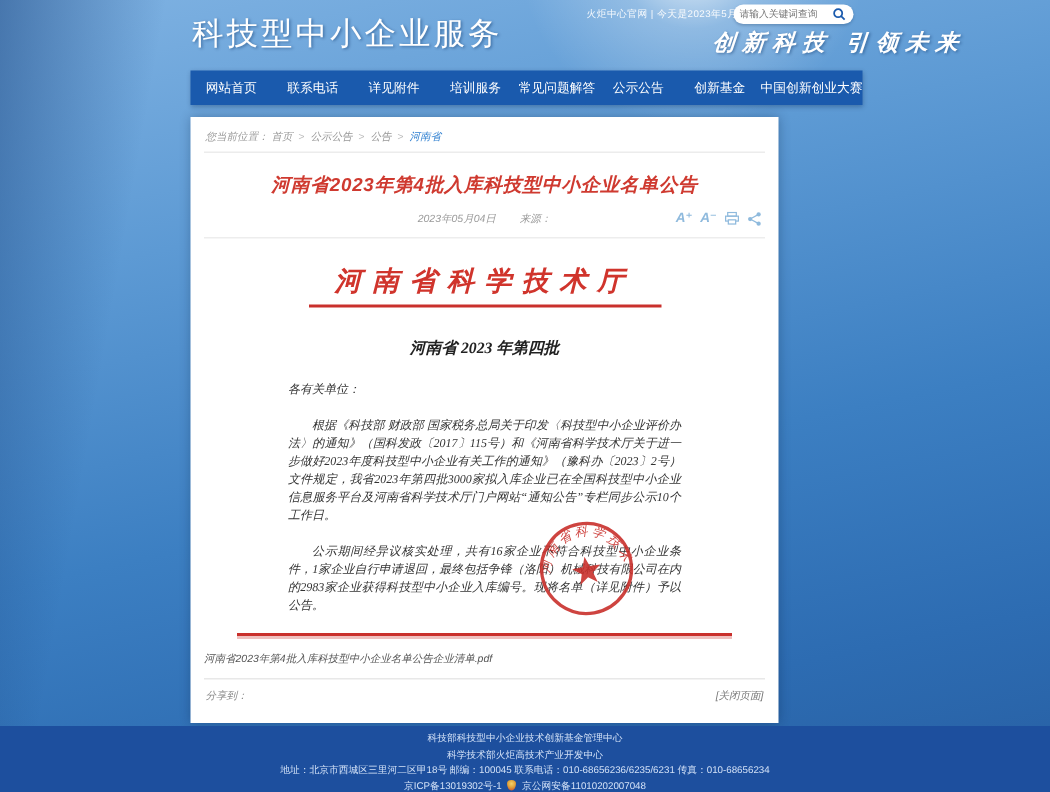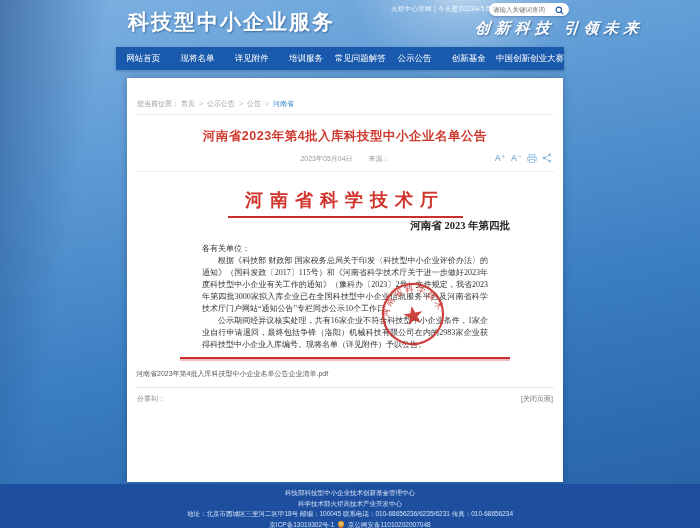--- a/index.html
+++ b/index.html
@@ -6,56 +6,56 @@
   html,body { background:#2a66a9; }
   body { font-family:"Liberation Sans","DejaVu Sans",sans-serif; }
   .screen{
     position:relative; width:700px; height:528px; margin:0 auto; overflow:hidden;
     background:
       radial-gradient(circle at 66% -6%, rgba(255,255,255,.9) 0%, rgba(255,255,255,.25) 7%, rgba(255,255,255,0) 16%),
       linear-gradient(100deg, rgba(26,70,130,.55) 0%, rgba(26,70,130,0) 14%),
       linear-gradient(168deg, #7fb2e2 0%, #5d9ad4 28%, #3c7fc2 58%, #2d6cb2 82%, #275fa3 100%);
   }
   
-  .site-title{ position:absolute; left:128px; top:8px; font-size:21px; font-weight:bold;
+  .site-title{ position:absolute; left:128px; top:8px; font-size:21px; font-weight:normal;
     color:#fff; letter-spacing:2px; text-shadow:1px 1px 2px rgba(0,40,90,.45); }
   .top-info{ position:absolute; left:391px; top:5px; font-size:6.5px; color:rgba(255,255,255,.92); letter-spacing:.3px; }
   .search-box{ position:absolute; left:489px; top:3px; width:80px; height:13px; background:#fff;
     border-radius:7px; display:flex; align-items:center; padding:0 4px; box-shadow:0 1px 2px rgba(0,30,70,.25); }
   .search-box input{ border:none; outline:none; background:transparent; font-size:6.5px; width:62px; color:#555;
     font-family:"Liberation Sans",sans-serif; }
   .slogan{ position:absolute; right:56px; top:19px; font-size:15px; color:#fff; font-style:italic;
     letter-spacing:5px; font-family:"Liberation Serif","DejaVu Serif",serif; font-weight:bold;
     text-shadow:1px 1px 2px rgba(0,40,90,.45); transform:skewX(-5deg); }
   
-  .nav{ position:absolute; left:116px; top:47px; width:448px; height:23px; background:#1a5aad;
+  .nav{ position:absolute; left:127px; top:47px; width:448px; height:23px; background:#1a5aad;
     display:flex; align-items:stretch; box-shadow:0 1px 3px rgba(0,30,70,.3); }
   .nav-item{ flex:1; display:flex; align-items:center; justify-content:center; color:#fff;
     font-size:8.5px; white-space:nowrap; cursor:pointer; }
   
-  .card{ position:absolute; left:127px; top:78px; width:436px; bottom:46px; background:#fff;
-    box-shadow:0 0 7px rgba(0,25,60,.3); padding:18px 9px; overflow:hidden; }
+  .card{ position:absolute; left:127px; top:78px; width:392px; bottom:46px; background:#fff;
+    box-shadow:0 0 7px rgba(0,25,60,.3); padding:5px 9px; overflow:hidden;font-style:italic; }
   .breadcrumb{ font-size:7px; color:#999; padding:3px 1px 5px; border-bottom:1px solid #ececec; }
   .breadcrumb .sep{ margin:0 2px; color:#bbb; }
   .breadcrumb .current{ color:#2e7fd0; }
   .article-title{ margin-top:13px; text-align:center; font-size:12.5px; font-weight:bold; color:#cf3a30; letter-spacing:.5px; }
   .meta-row{ position:relative; margin-top:9px; padding-bottom:7px; border-bottom:1px solid #ededed;
     text-align:center; font-size:7px; color:#9a9a9a; }
   .meta-row .src{ margin-left:14px; }
   .meta-icons{ position:absolute; right:2px; top:-1px; display:flex; gap:5px; align-items:center; color:#8fbadd; }
   .font-btn{ font-size:9px; font-weight:bold; cursor:pointer; color:#8fbadd; }
   .meta-icons svg{ display:block; cursor:pointer; }
   
   .doc{ width:330px; margin:16px auto 0; position:relative;
     font-family:"Liberation Serif","DejaVu Serif",serif; }
   .letterhead{ text-align:center; font-size:18px; color:#d0342c; font-weight:bold; letter-spacing:7px; }
   .letterhead-line{ width:235px; height:2px; background:#c9302c; margin:4px auto 0; }
-  .doc-title{ margin-top:0; text-align:right; font-size:10.5px; font-weight:bold; color:#222; line-height:1.6; }
+  .doc-title{ margin-top:20px; text-align:center; font-size:10.5px; font-weight:bold; color:#222; line-height:1.6; }
   .doc-body{ margin-top:8px; padding:0 22px; font-size:8px; line-height:1.5; color:#333; text-align:justify; }
-  .doc-body p{ margin:0; }
+  .doc-body p{ margin:12px; }
   .doc-body p.indent{ text-indent:2em; }
   .sign-date{ margin-top:14px; padding-right:62px; text-align:right; font-size:8px; color:#333; }
   .doc-endline{ margin-top:6px; height:2px; background:#c9302c; box-shadow:0 2px 0 rgba(201,48,44,.3); }
   .seal{ position:absolute; right:64px; bottom:12px; width:66px; height:66px; opacity:.9;
     transform:rotate(-10deg); pointer-events:none; }
   
   .pdf-link{ margin-top:10px; font-size:7px; color:#555; cursor:pointer; }
   .share-row{ margin-top:8px; border-top:1px solid #e8e8e8; padding:6px 1px 0;
     display:flex; justify-content:space-between; font-size:7px; color:#888; }
   .close-page{ cursor:pointer; color:#777; }
@@ -79,21 +79,21 @@
       <svg width="9" height="9" viewBox="0 0 10 10">
           <circle cx="4.2" cy="4.2" r="3" fill="none" stroke="#1a5aad" stroke-width="1.3"></circle>
           <line x1="6.4" y1="6.4" x2="9" y2="9" stroke="#1a5aad" stroke-width="1.3"></line>
         </svg>
     </span>
   </div>
   <div class="slogan">创新科技 引领未来</div>
 
   <div class="nav">
     <div class="nav-item">网站首页</div>
-    <div class="nav-item">现将名单</div>
+    <div class="nav-item">联系电话</div>
     <div class="nav-item">详见附件</div>
     <div class="nav-item">培训服务</div>
     <div class="nav-item">常见问题解答</div>
     <div class="nav-item">公示公告</div>
     <div class="nav-item">创新基金</div>
     <div class="nav-item">中国创新创业大赛</div>
   </div>
 
   <div class="card">
 

